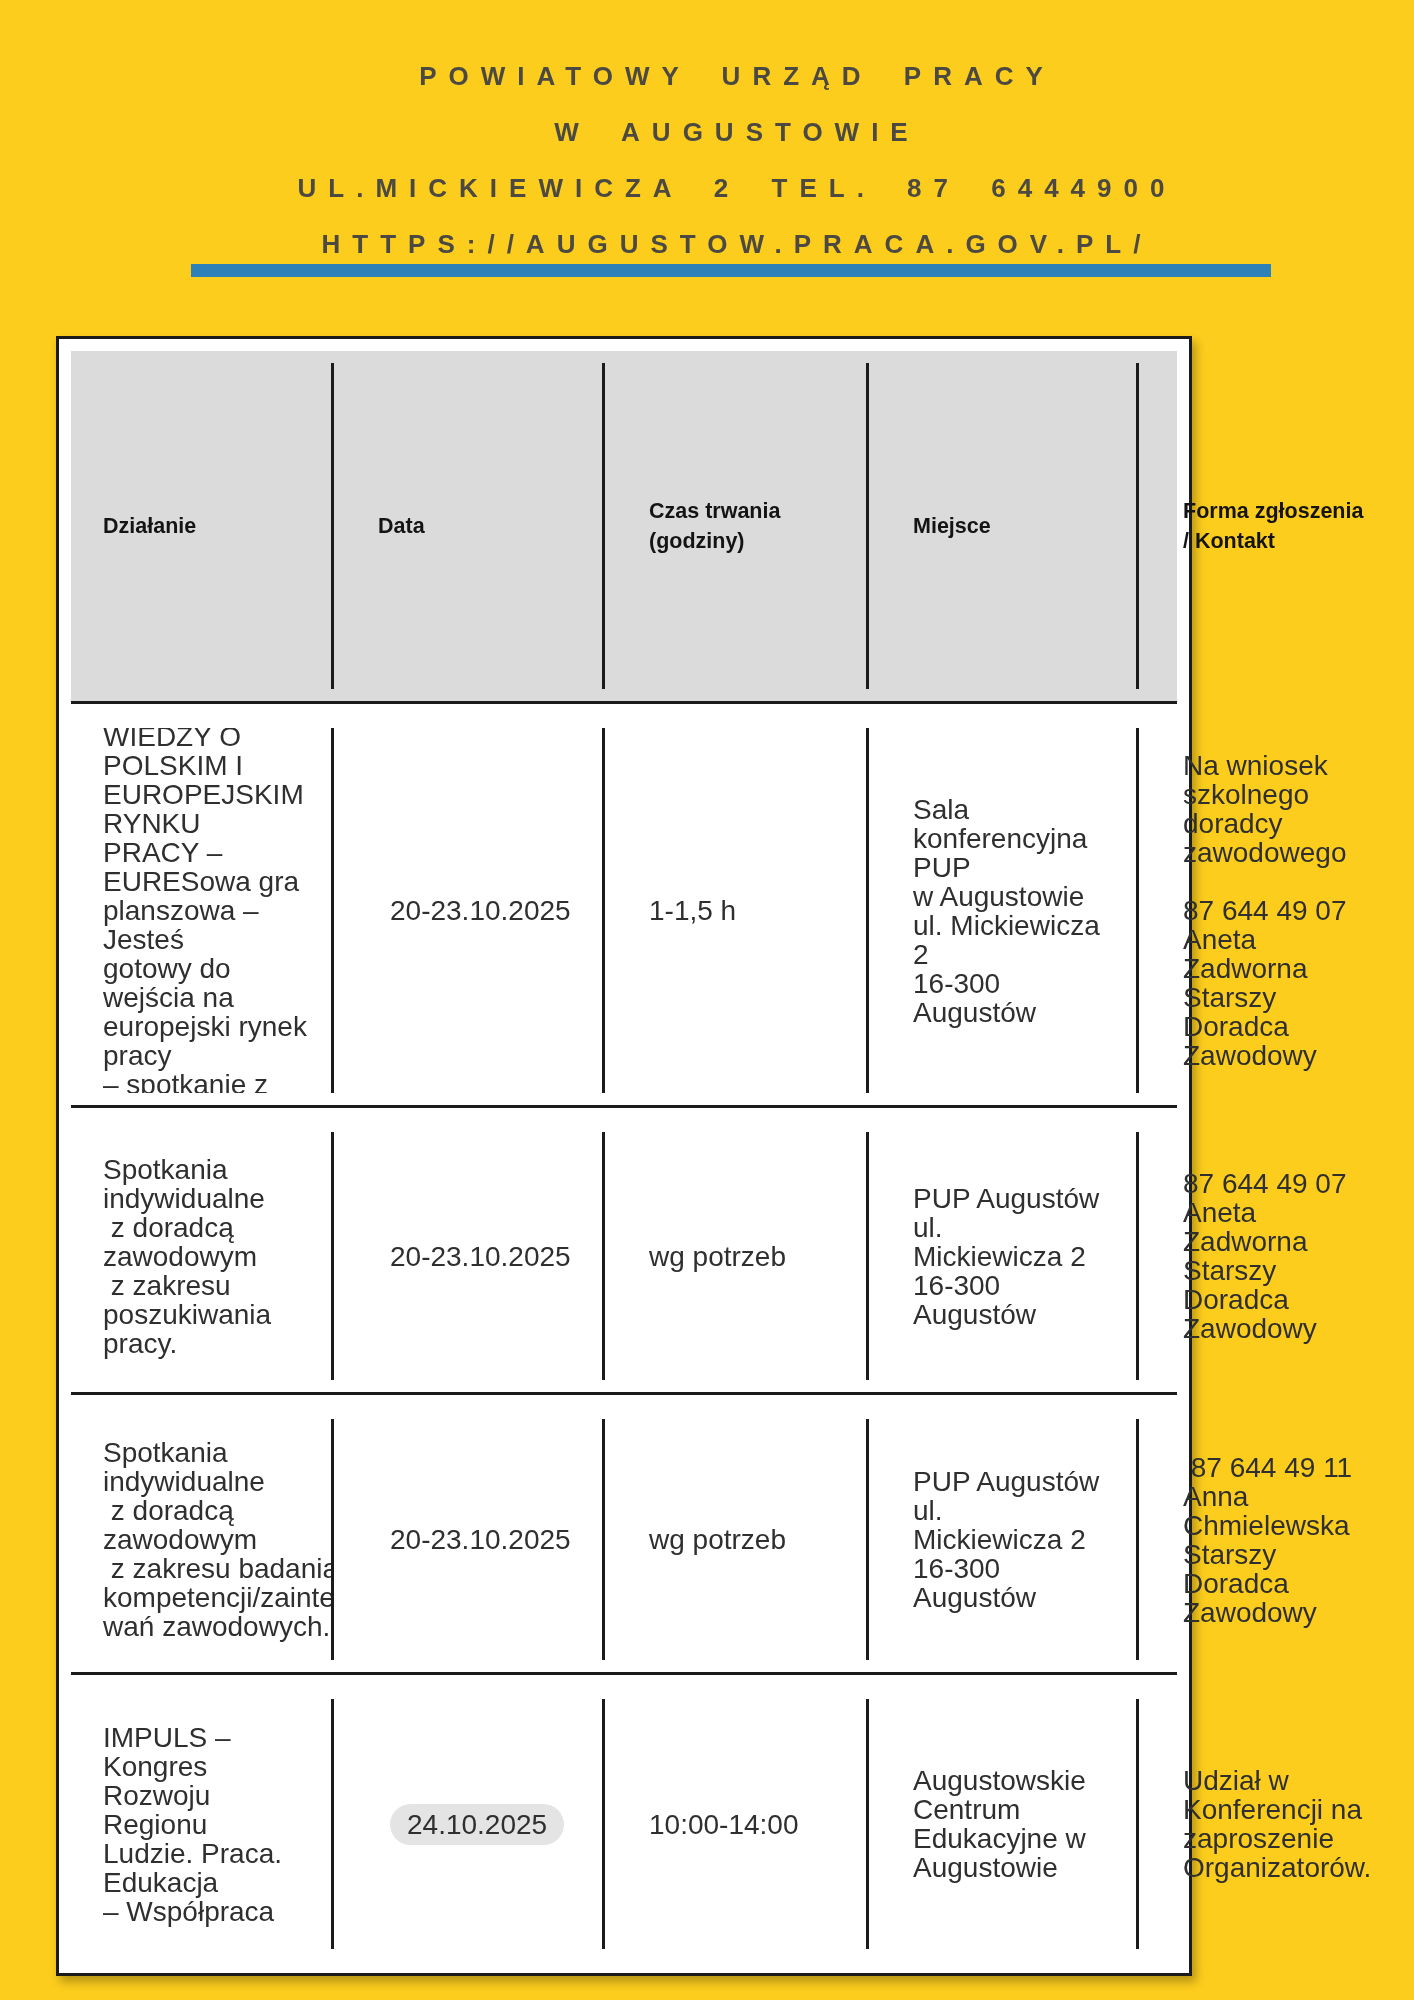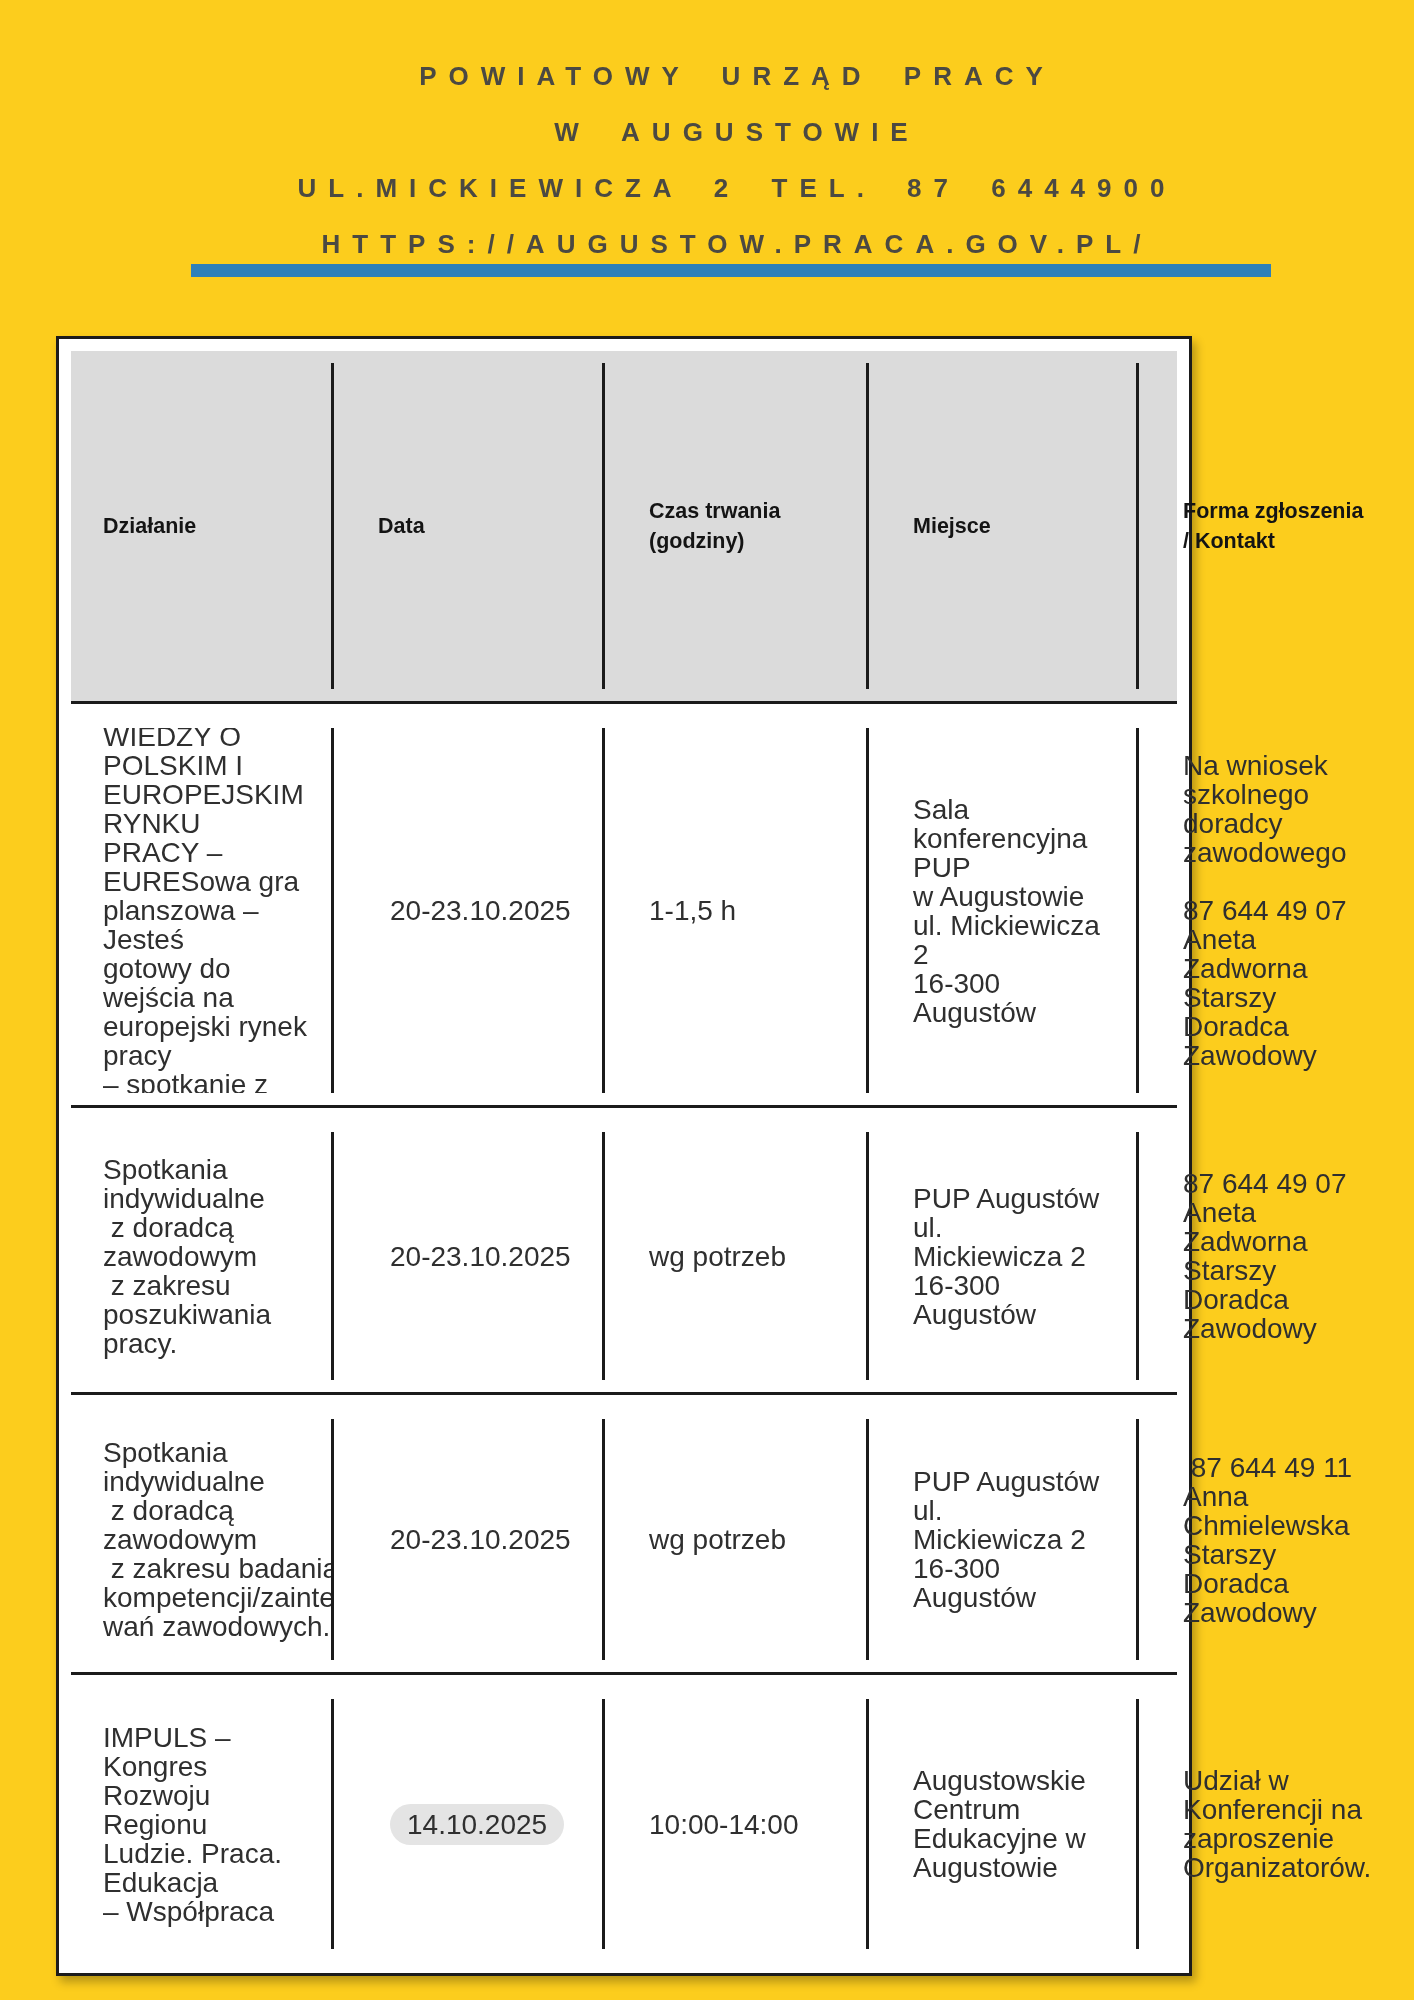--- a/index.html
+++ b/index.html
@@ -178,21 +178,21 @@
 Anna Chmielewska
 Starszy Doradca
 Zawodowy</div>
     </div>
 
     <div class="row body-row row-4">
       <div class="cell">IMPULS – Kongres
 Rozwoju Regionu
 Ludzie. Praca. Edukacja
 – Współpraca</div>
-      <div class="cell"><span class="date-chip highlighted">14.10.2025</span></div>
+      <div class="cell"><span class="date-chip highlighted">24.10.2025</span></div>
       <div class="cell">10:00-14:00</div>
       <div class="cell">Augustowskie Centrum
 Edukacyjne w
 Augustowie</div>
       <div class="cell">Udział w Konferencji na
 zaproszenie
 Organizatorów.</div>
     </div>
 
   </div>

